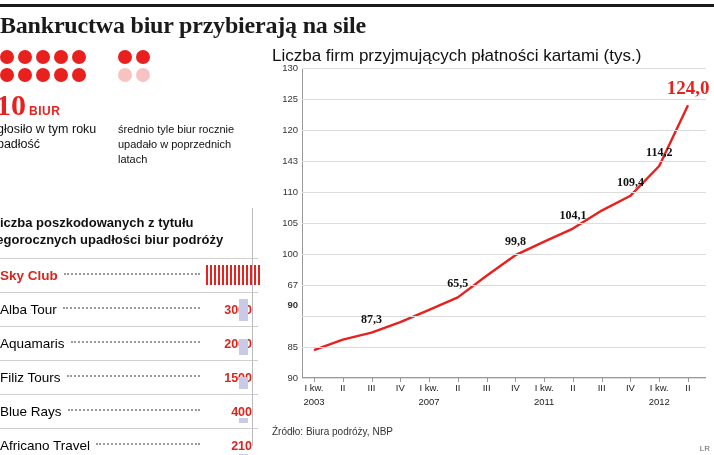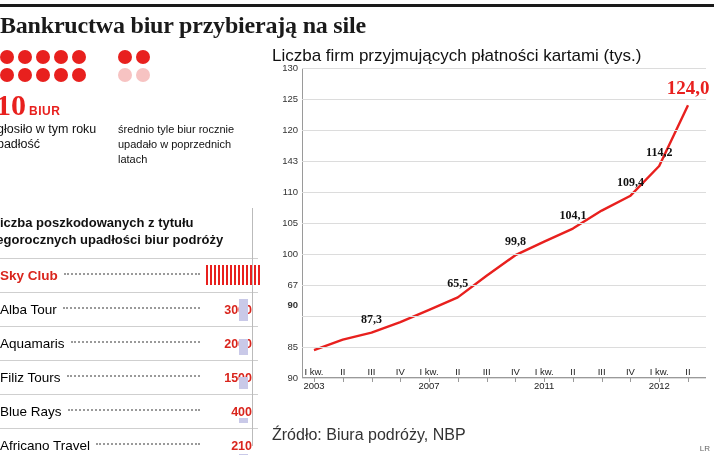--- a/index.html
+++ b/index.html
@@ -221,21 +221,21 @@
     background: #9a9a9a;
   }
   .xtick-line {
     position: absolute;
     bottom: -4px;
     width: 1px; height: 4px;
     background: #9a9a9a;
   }
   .xlabels {
     position: absolute;
-    left: 30px; top: 320px;
+    left: 30px; top: 336px;
     width: 404px; height: 34px;
   }
   .xlab {
     position: absolute;
     font-size: 9.5px;
     color: #222;
     text-align: center;
     transform: translateX(-50%);
     white-space: nowrap;
   }
@@ -257,21 +257,21 @@
     transform: translate(-50%, -100%);
     white-space: nowrap;
   }
   .pt-label.final {
     font-size: 19px;
     color: #e8201e;
   }
   .source {
     position: absolute;
     left: 0; top: 380px;
-    font-size: 16px;
+    font-size: 10px;
     color: #333;
   }
   .credit {
     position: absolute;
     right: 2px; top: 398px;
     font-size: 8px;
     color: #666;
   }
 </style>
 </head>

